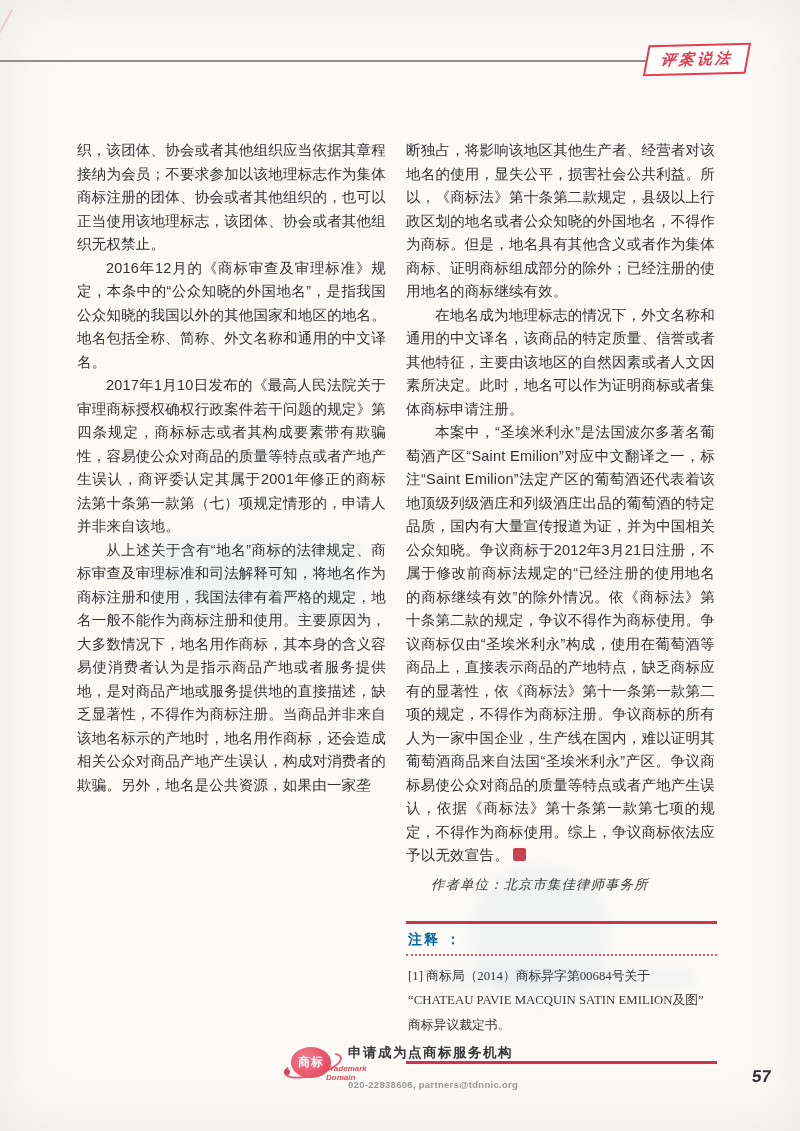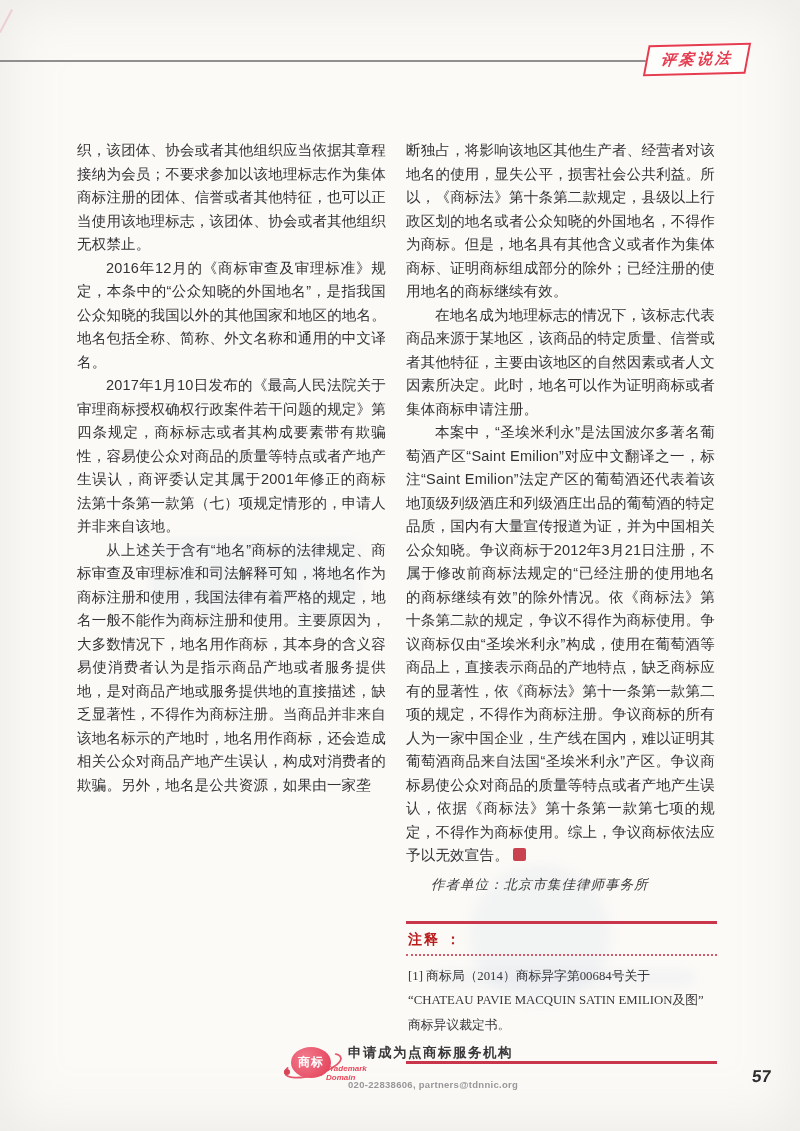--- a/index.html
+++ b/index.html
@@ -42,21 +42,21 @@
     text-align:center; letter-spacing:0; overflow:hidden;
   }
   .author {
     position:absolute; left:431px; top:876px;
     font-family:"Liberation Serif", serif; font-style:italic;
     font-size:13.5px; letter-spacing:1px; color:#3b3b3d;text-align:center;
   }
   
   .notes { position:absolute; left:406px; top:921px; width:311px; }
   .notes .rule { height:2.5px; background:#c9364c; }
-  .notes-label { margin:7px 2px 5px; font-size:14px; font-weight:700; letter-spacing:2px; color:#b91c1c; }
+  .notes-label { margin:7px 2px 5px; font-size:14px; font-weight:700; letter-spacing:2px; color:#0369a1; }
   .notes-dotted { border-top:2px dotted #d4596b; }
   .note-item {
     padding:8px 2px 24px;
     font-family:"Liberation Serif", serif; font-size:12.8px; line-height:24.5px; color:#37373a;
   }
   
   .footer-logo { position:absolute; left:287px; top:1045px; width:60px; height:40px; }
   .logo-ellipse {
     position:absolute; left:4px; top:2px; width:40px; height:31px; border-radius:50%;
     background:radial-gradient(circle at 35% 35%, #f27b8c, #e23b55);
@@ -85,28 +85,28 @@
   <div class="ghost ghost-a"></div>
   <div class="ghost ghost-b"></div>
   <div class="ghost ghost-c"></div>
 
   <div class="top-rule"></div>
   <div class="section-tag-box">
     <span>评案说法</span>
   </div>
 
   <div class="col col-left">
-      <p class="">织，该团体、协会或者其他组织应当依据其章程接纳为会员；不要求参加以该地理标志作为集体商标注册的团体、信誉或者其他特征，也可以正当使用该地理标志，该团体、协会或者其他组织无权禁止。</p>
+      <p class="">织，该团体、协会或者其他组织应当依据其章程接纳为会员；不要求参加以该地理标志作为集体商标注册的团体、协会或者其他组织的，也可以正当使用该地理标志，该团体、协会或者其他组织无权禁止。</p>
       <p class="indent">2016年12月的《商标审查及审理标准》规定，本条中的“公众知晓的外国地名”，是指我国公众知晓的我国以外的其他国家和地区的地名。地名包括全称、简称、外文名称和通用的中文译名。</p>
       <p class="indent">2017年1月10日发布的《最高人民法院关于审理商标授权确权行政案件若干问题的规定》第四条规定，商标标志或者其构成要素带有欺骗性，容易使公众对商品的质量等特点或者产地产生误认，商评委认定其属于2001年修正的商标法第十条第一款第（七）项规定情形的，申请人并非来自该地。</p>
       <p class="indent">从上述关于含有“地名”商标的法律规定、商标审查及审理标准和司法解释可知，将地名作为商标注册和使用，我国法律有着严格的规定，地名一般不能作为商标注册和使用。主要原因为，大多数情况下，地名用作商标，其本身的含义容易使消费者认为是指示商品产地或者服务提供地，是对商品产地或服务提供地的直接描述，缺乏显著性，不得作为商标注册。当商品并非来自该地名标示的产地时，地名用作商标，还会造成相关公众对商品产地产生误认，构成对消费者的欺骗。另外，地名是公共资源，如果由一家垄</p>
     </div>
   <div class="col col-right">
       <p class="">断独占，将影响该地区其他生产者、经营者对该地名的使用，显失公平，损害社会公共利益。所以，《商标法》第十条第二款规定，县级以上行政区划的地名或者公众知晓的外国地名，不得作为商标。但是，地名具有其他含义或者作为集体商标、证明商标组成部分的除外；已经注册的使用地名的商标继续有效。</p>
-      <p class="indent">在地名成为地理标志的情况下，该标志代表商品来源于某地区，该商品的特定质量、信誉或者其他特征，主要由该地区的自然因素或者人文因素所决定。此时，地名可以作为证明商标或者集体商标申请注册。</p>
+      <p class="indent">在地名成为地理标志的情况下，外文名称和通用的中文译名，该商品的特定质量、信誉或者其他特征，主要由该地区的自然因素或者人文因素所决定。此时，地名可以作为证明商标或者集体商标申请注册。</p>
       <p class="indent">本案中，“圣埃米利永”是法国波尔多著名葡萄酒产区“Saint Emilion”对应中文翻译之一，标注“Saint Emilion”法定产区的葡萄酒还代表着该地顶级列级酒庄和列级酒庄出品的葡萄酒的特定品质，国内有大量宣传报道为证，并为中国相关公众知晓。争议商标于2012年3月21日注册，不属于修改前商标法规定的“已经注册的使用地名的商标继续有效”的除外情况。依《商标法》第十条第二款的规定，争议不得作为商标使用。争议商标仅由“圣埃米利永”构成，使用在葡萄酒等商品上，直接表示商品的产地特点，缺乏商标应有的显著性，依《商标法》第十一条第一款第二项的规定，不得作为商标注册。争议商标的所有人为一家中国企业，生产线在国内，难以证明其葡萄酒商品来自法国“圣埃米利永”产区。争议商标易使公众对商品的质量等特点或者产地产生误认，依据《商标法》第十条第一款第七项的规定，不得作为商标使用。综上，争议商标依法应予以无效宣告。<span class="seal">商标</span></p>
     </div>
 
   <div class="author">作者单位：北京市集佳律师事务所</div>
 
   <div class="notes">
     <div class="rule"></div>
     <div class="notes-label">注释 ：</div>
     <div class="notes-dotted"></div>
     <div class="note-item">[1] 商标局（2014）商标异字第00684号关于 “CHATEAU PAVIE MACQUIN SATIN EMILION及图” 商标异议裁定书。</div>

